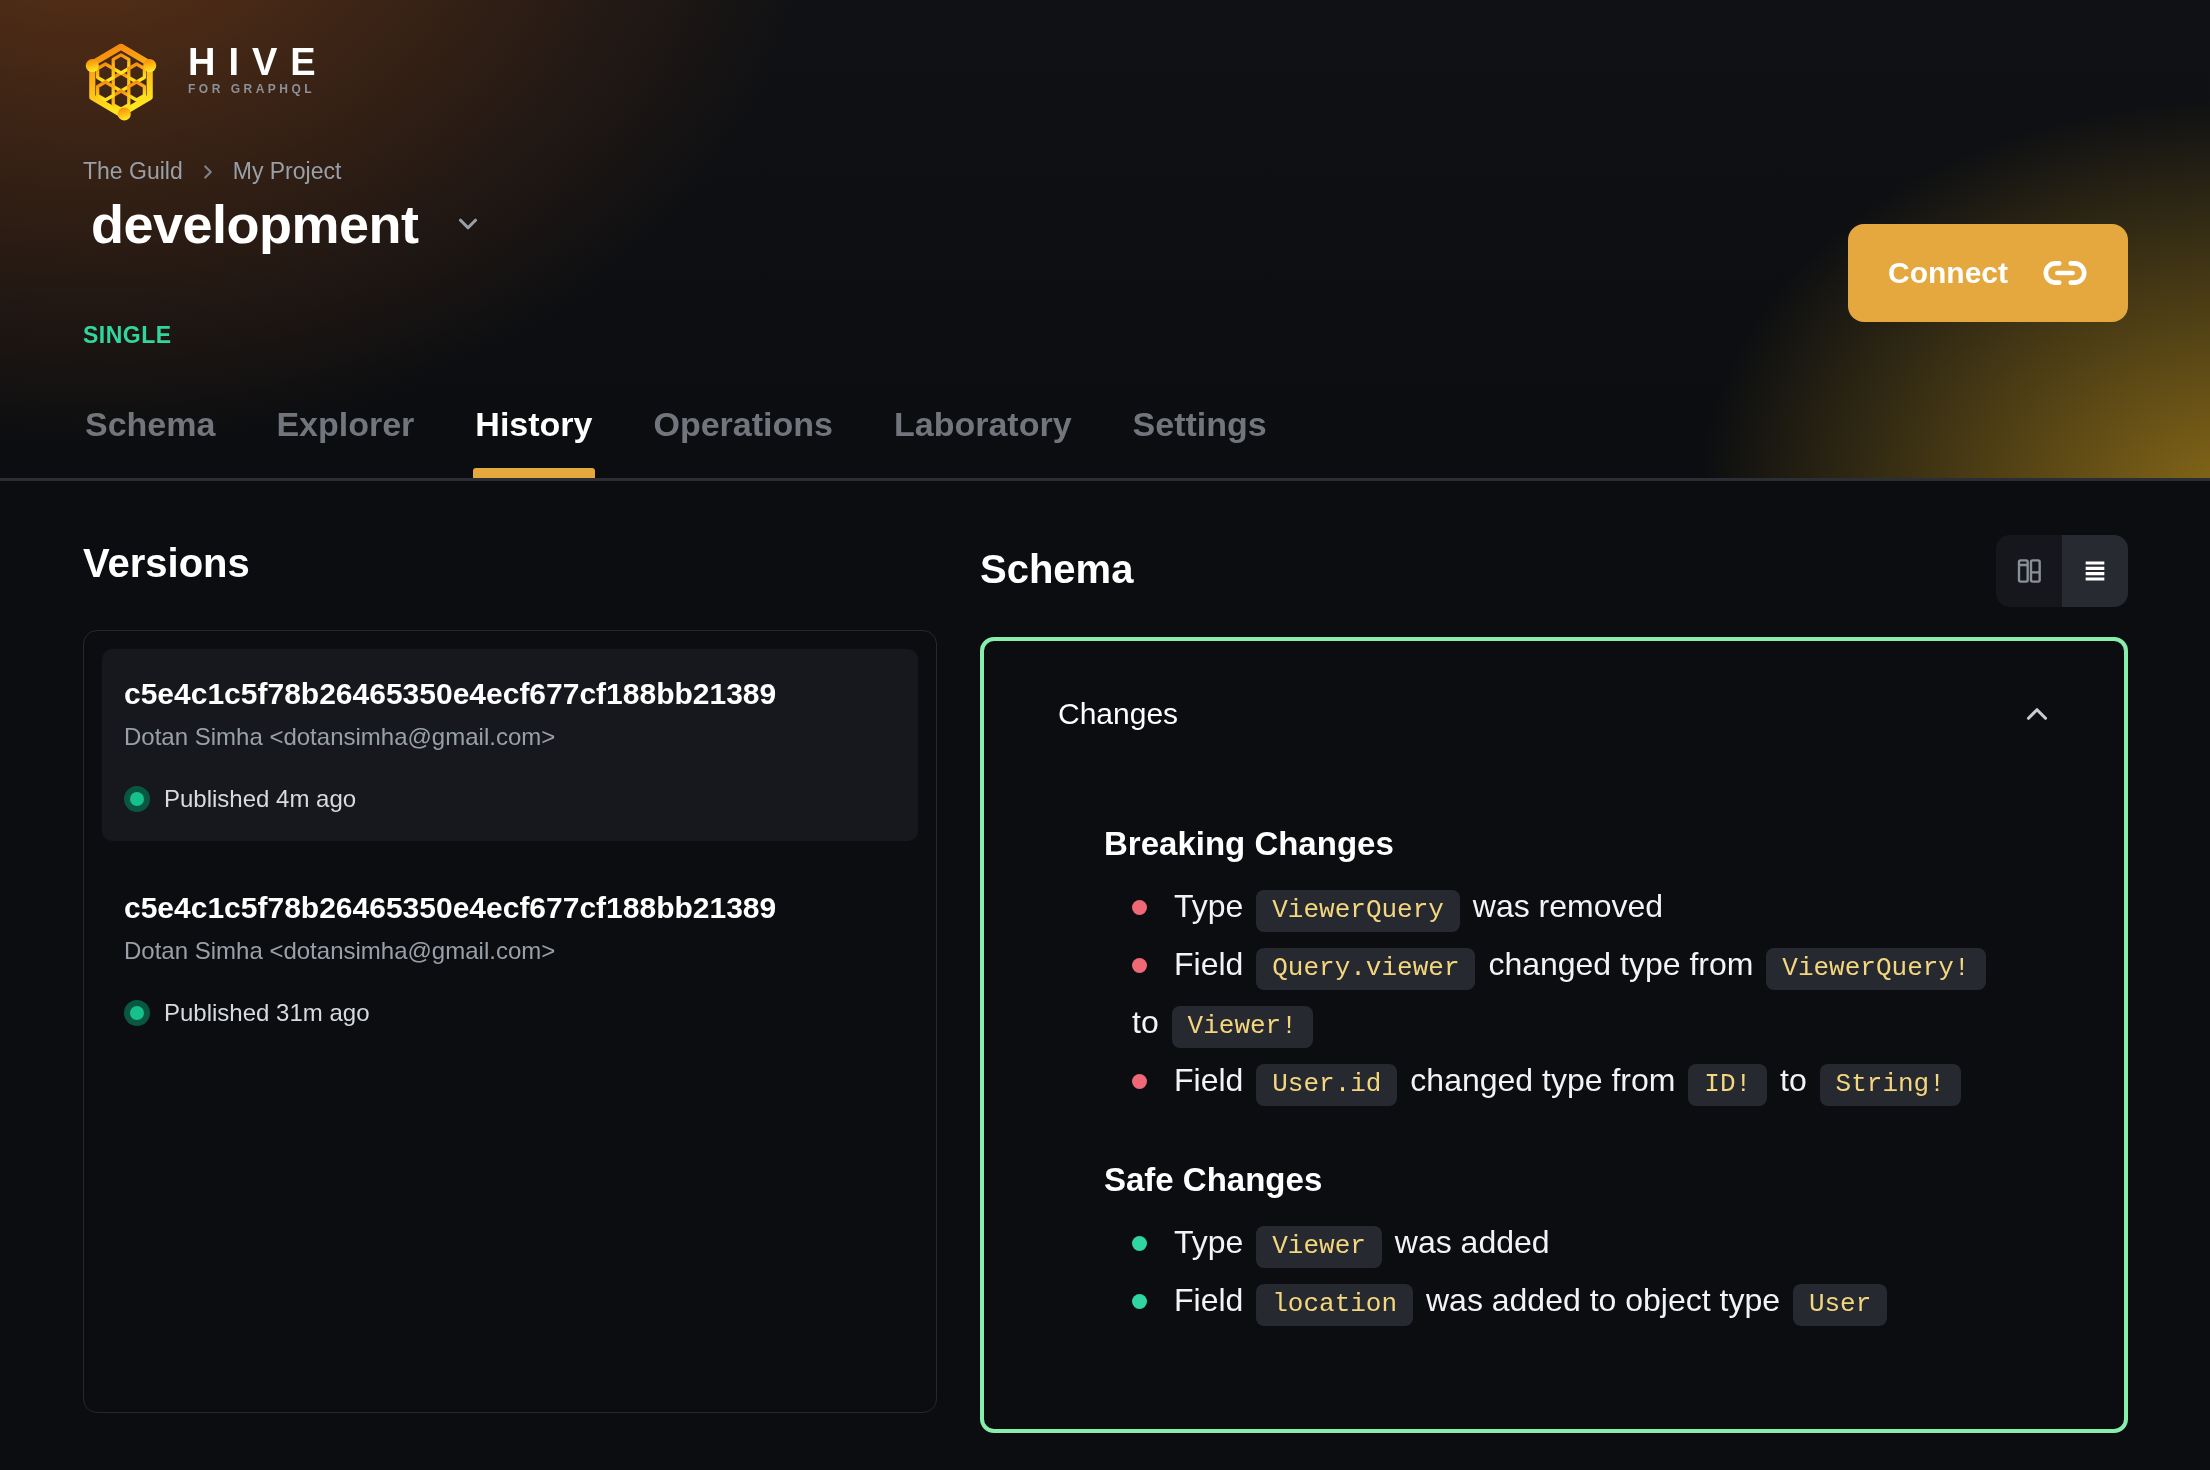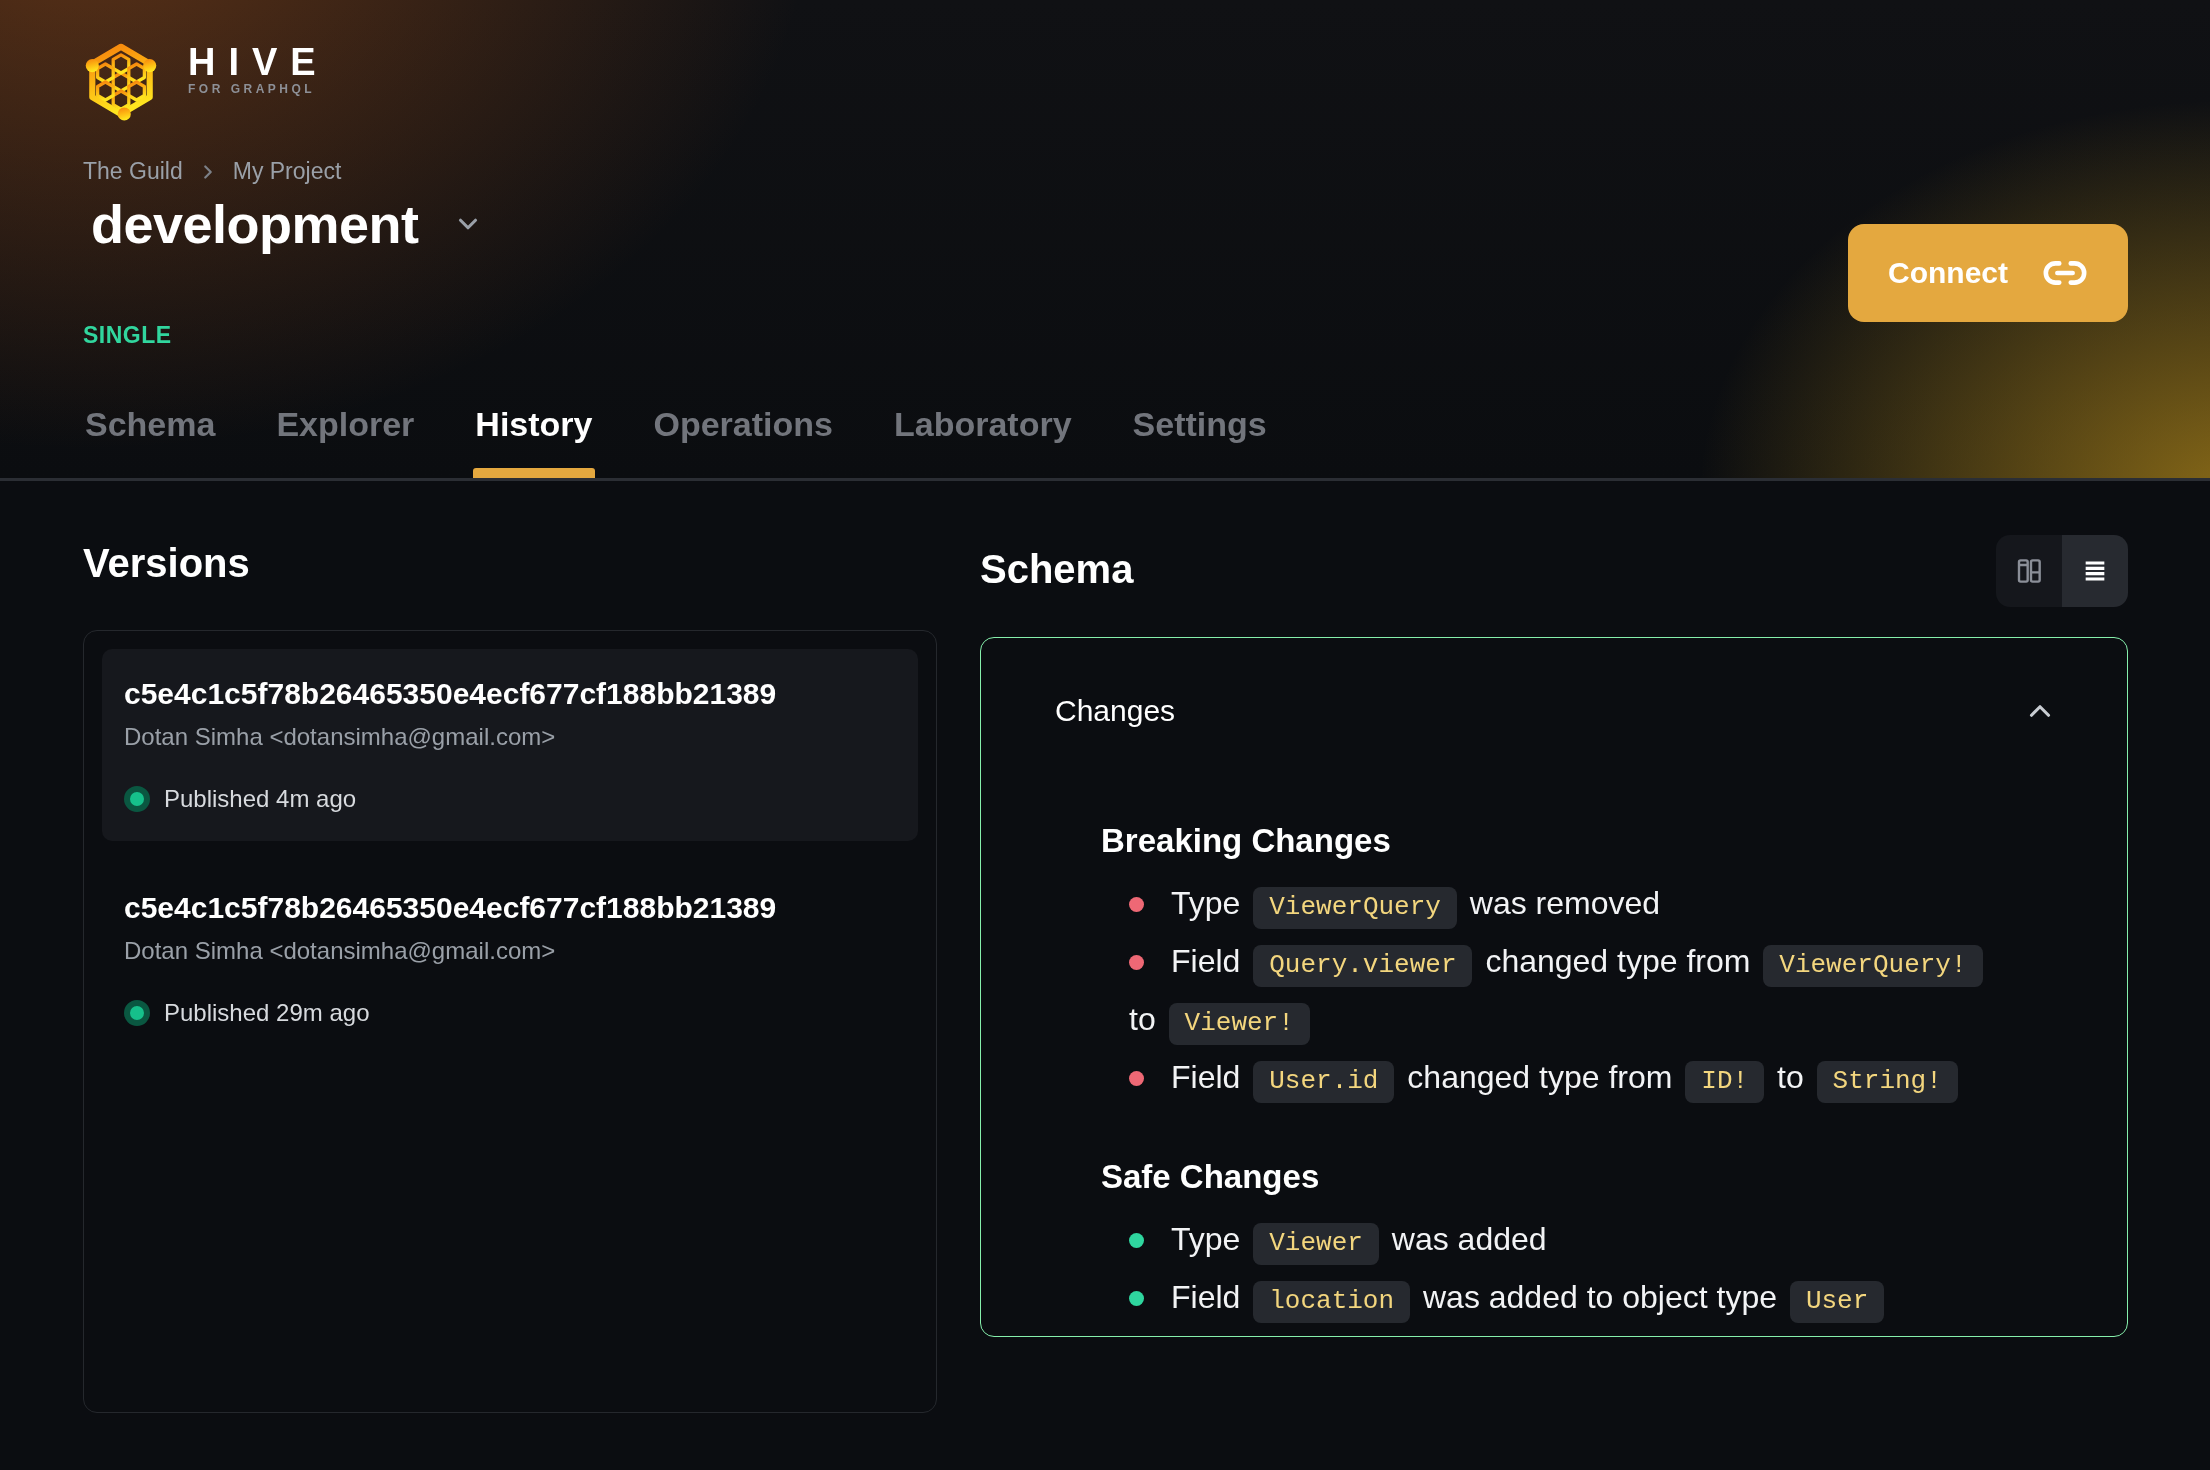--- a/index.html
+++ b/index.html
@@ -49,21 +49,21 @@
   .pub-dot{width:26px;height:26px;border-radius:50%;box-sizing:border-box;
            background:var(--published-dot,#16c08b);border:6px solid #0a5741;flex:none;}
 
   .col-right{flex:1;min-width:0;}
   .schema-head{display:flex;justify-content:space-between;align-items:flex-start;height:95px;}
   .schema-head h2{margin:6px 0 0;font-size:40px;font-weight:700;line-height:56px;}
   .view-toggle{display:flex;border-radius:14px;overflow:hidden;}
   .view-toggle button{width:66px;height:72px;border:none;display:grid;place-items:center;
                       background:#15171c;cursor:pointer;}
   .view-toggle button.active{background:#272a30;}
-  .changes-panel{height:700px;box-sizing:border-box;border:1px solid #86efac;
+  .changes-panel{height:796px;box-sizing:border-box;border:4px solid #86efac;
                  border-radius:14px;margin-top:7px;overflow:hidden;}
   .changes-header{display:flex;justify-content:space-between;align-items:center;
                   padding:56px 70px 0 74px;}
   .changes-title{font-size:30px;color:#fff;}
   .collapse-btn{border:none;background:none;padding:0;cursor:pointer;display:grid;place-items:center;}
   .changes-body{padding:86px 74px 0 120px;}
   .section-heading{margin:8px 0 16px;font-size:33px;font-weight:600;color:#fff;}
   .change-list{list-style:none;margin:0 0 50px;padding:0 0 0 28px;}
   .change-list li{font-size:32px;line-height:54px;color:#f2f3f5;}
   .bullet{display:inline-block;width:15px;height:15px;border-radius:50%;
@@ -163,21 +163,21 @@
             <div class="v-status">
               <span class="pub-dot"></span>
               <span>Published 4m ago</span>
             </div>
           </div>
           <div class="version-card">
             <div class="v-hash">c5e4c1c5f78b26465350e4ecf677cf188bb21389</div>
             <div class="v-author">Dotan Simha &lt;dotansimha@gmail.com&gt;</div>
             <div class="v-status">
               <span class="pub-dot"></span>
-              <span>Published 29m ago</span>
+              <span>Published 31m ago</span>
             </div>
           </div>
         </div>
     </section>
 
     <section class="col-right">
       <div class="schema-head">
         <h2>Schema</h2>
         <div class="view-toggle">
           <button>

